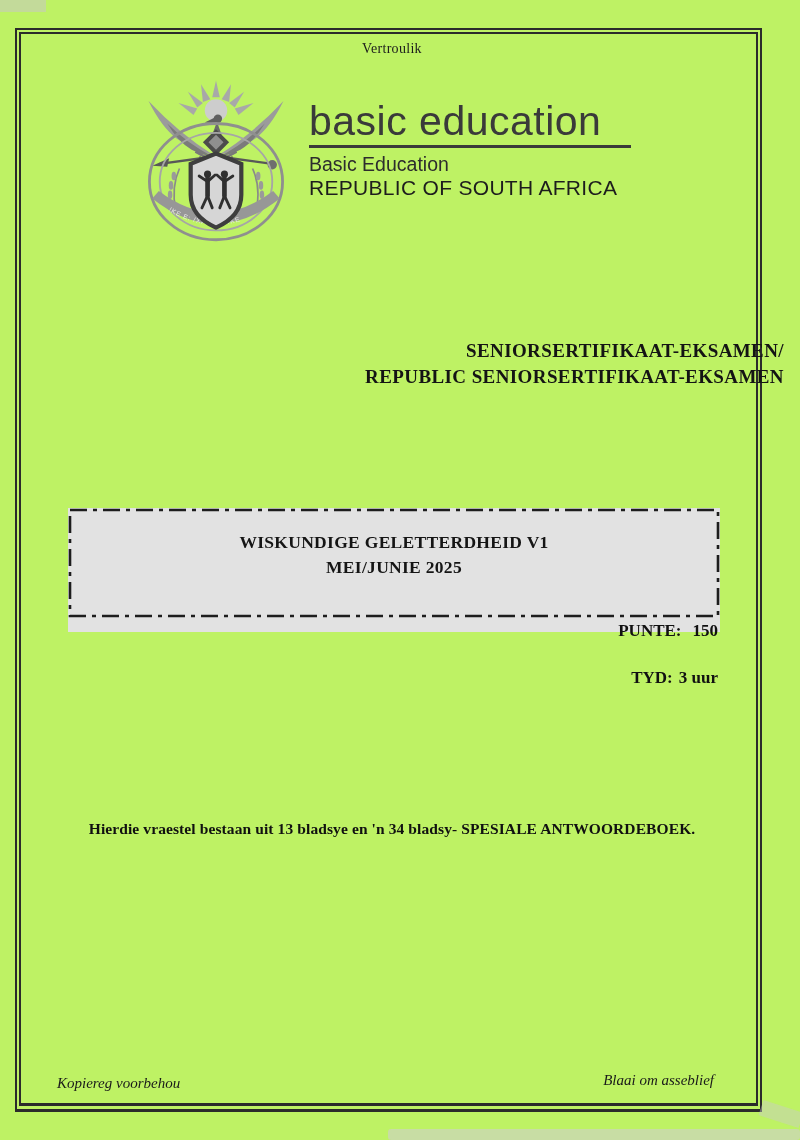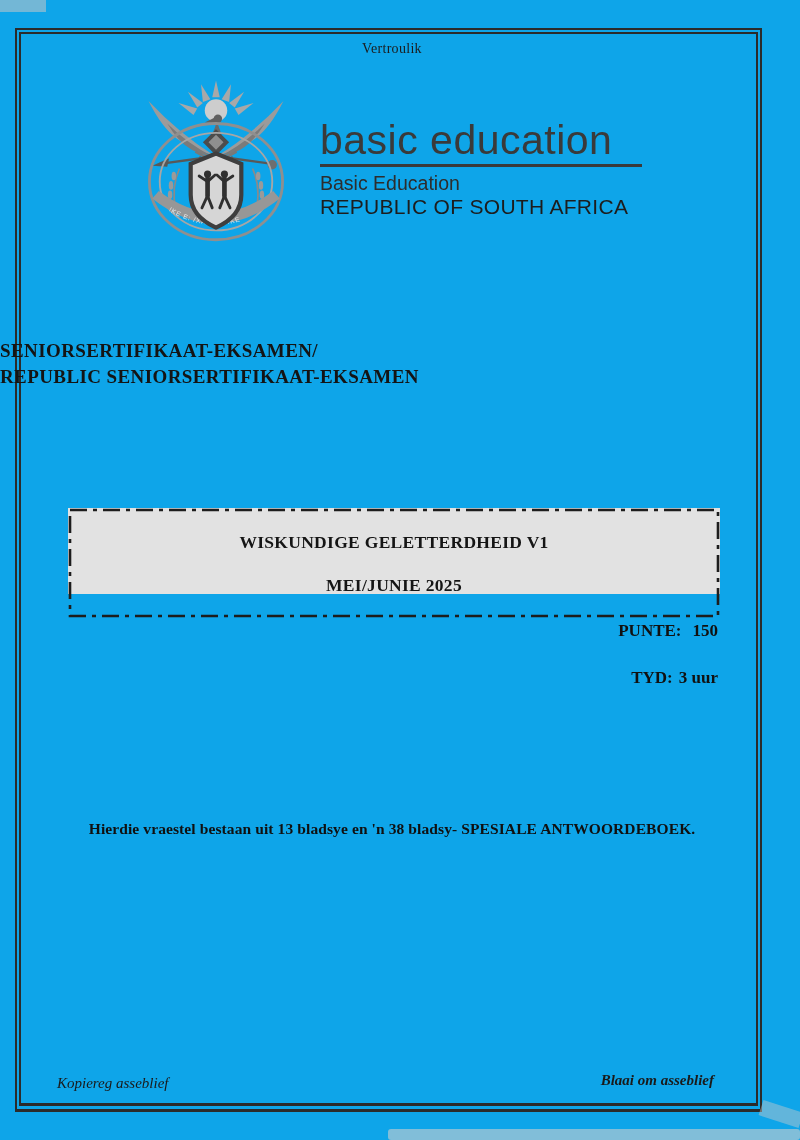--- a/index.html
+++ b/index.html
@@ -1,56 +1,56 @@
 <!DOCTYPE html>
 <html><head>
 <meta charset="utf-8">
 <style>
   html,body{margin:0;padding:0;}
   body{width:800px;height:1140px;background:#f2f2f0;font-family:"Liberation Serif",serif;}
-  .scan{position:relative;width:800px;height:1140px;background:#0ea5e9;overflow:hidden;}
+  .scan{position:relative;width:800px;height:1140px;background:#bef264;overflow:hidden;}
 
   .frame{position:absolute;left:15px;top:28px;width:735px;height:1069px;
          border:6px double #2b2b2b;border-bottom-width:9px;box-sizing:content-box;}
 
   .confidential{position:absolute;left:0;top:41px;width:784px;text-align:center;
                 font-size:14px;color:#1c1c1c;letter-spacing:.3px;}
 
   .emblem{position:absolute;left:141px;top:76px;width:150px;height:170px;}
   .emblem svg{width:100%;height:100%;}
 
-  .brand-block{position:absolute;left:320px;top:99px;margin-top:19px;}
+  .brand-block{position:absolute;left:309px;top:99px;}
   .brand-title{font-family:"Liberation Sans",sans-serif;font-size:41px;line-height:44px;
                color:#3a3a3a;letter-spacing:.5px;}
   .brand-rule{width:322px;height:3px;background:#3a3a3a;margin-top:2px;}
   .dept{font-family:"Liberation Sans",sans-serif;font-size:19.5px;line-height:21.5px;
         color:#2d2d2d;margin-top:6px;}
   .dept .line{white-space:nowrap;}
   .dept .country{font-weight:normal;font-size:21px;letter-spacing:.3px;color:#1d1d1d;margin-top:1px;}
 
-  .exam-title{position:absolute;left:0;top:338px;width:784px;text-align:left;
+  .exam-title{position:absolute;left:0;top:338px;width:784px;text-align:right;
               font-weight:bold;font-size:19px;line-height:26px;color:#141414;letter-spacing:.4px;}
 
-  .dashbox{position:absolute;left:68px;top:508px;width:652px;height:86px;background:#e2e2e2;}
+  .dashbox{position:absolute;left:68px;top:508px;width:652px;height:124px;background:#e2e2e2;}
   .dashbox svg.border{position:absolute;left:0;top:0;}
   .dashbox .subject{position:absolute;left:0;top:24px;width:100%;text-align:center;
                     font-weight:bold;font-size:17.5px;color:#151515;letter-spacing:.3px;}
-  .dashbox .session{position:absolute;left:0;top:67px;width:100%;text-align:center;
+  .dashbox .session{position:absolute;left:0;top:49px;width:100%;text-align:center;
                     font-weight:bold;font-size:17.5px;color:#151515;letter-spacing:.3px;}
 
   .marks{position:absolute;right:82px;top:621px;font-weight:bold;font-size:17px;color:#111;}
   .marks .val{margin-left:11px;}
   .time{position:absolute;right:82px;top:668px;font-weight:bold;font-size:17px;color:#111;}
   .time .val{margin-left:6px;}
 
   .pages-note{position:absolute;left:0;top:820px;width:784px;text-align:center;
               font-weight:bold;font-size:15.5px;color:#101010;letter-spacing:.1px;}
 
   .footer-left{position:absolute;left:57px;top:1075px;font-style:italic;font-size:15px;color:#1a1a1a;}
-  .footer-right{position:absolute;right:86px;top:1072px;font-style:italic;font-size:15px;color:#1a1a1a;font-weight:bold;}
+  .footer-right{position:absolute;right:86px;top:1072px;font-style:italic;font-size:15px;color:#1a1a1a;}
 
   .smudge-top{position:absolute;left:0;top:0;width:46px;height:12px;background:#c6c6c6;opacity:.55;}
   .smudge-bottom{position:absolute;left:388px;top:1129px;width:412px;height:11px;
                  background:#cfcfcf;opacity:.6;border-radius:3px;}
   .smudge-corner{position:absolute;left:760px;top:1106px;width:42px;height:16px;
                  background:#c9c9c9;opacity:.45;transform:rotate(18deg);}
 </style>
 </head>
 <body>
 
@@ -153,20 +153,20 @@
     <div class="session">MEI/JUNIE 2025</div>
   </div>
 
   <div class="marks">
     <span>PUNTE:</span><span class="val">150</span>
   </div>
   <div class="time">
     <span>TYD:</span><span class="val">3 uur</span>
   </div>
 
-  <div class="pages-note">Hierdie vraestel bestaan uit 13 bladsye en 'n 38 bladsy- SPESIALE ANTWOORDEBOEK.</div>
+  <div class="pages-note">Hierdie vraestel bestaan uit 13 bladsye en 'n 34 bladsy- SPESIALE ANTWOORDEBOEK.</div>
 
-  <div class="footer-left">Kopiereg asseblief</div>
+  <div class="footer-left">Kopiereg voorbehou</div>
   <div class="footer-right">Blaai om asseblief</div>
 
   <div class="smudge-bottom"></div>
   <div class="smudge-corner"></div>
 </div>
 
 </body></html>

